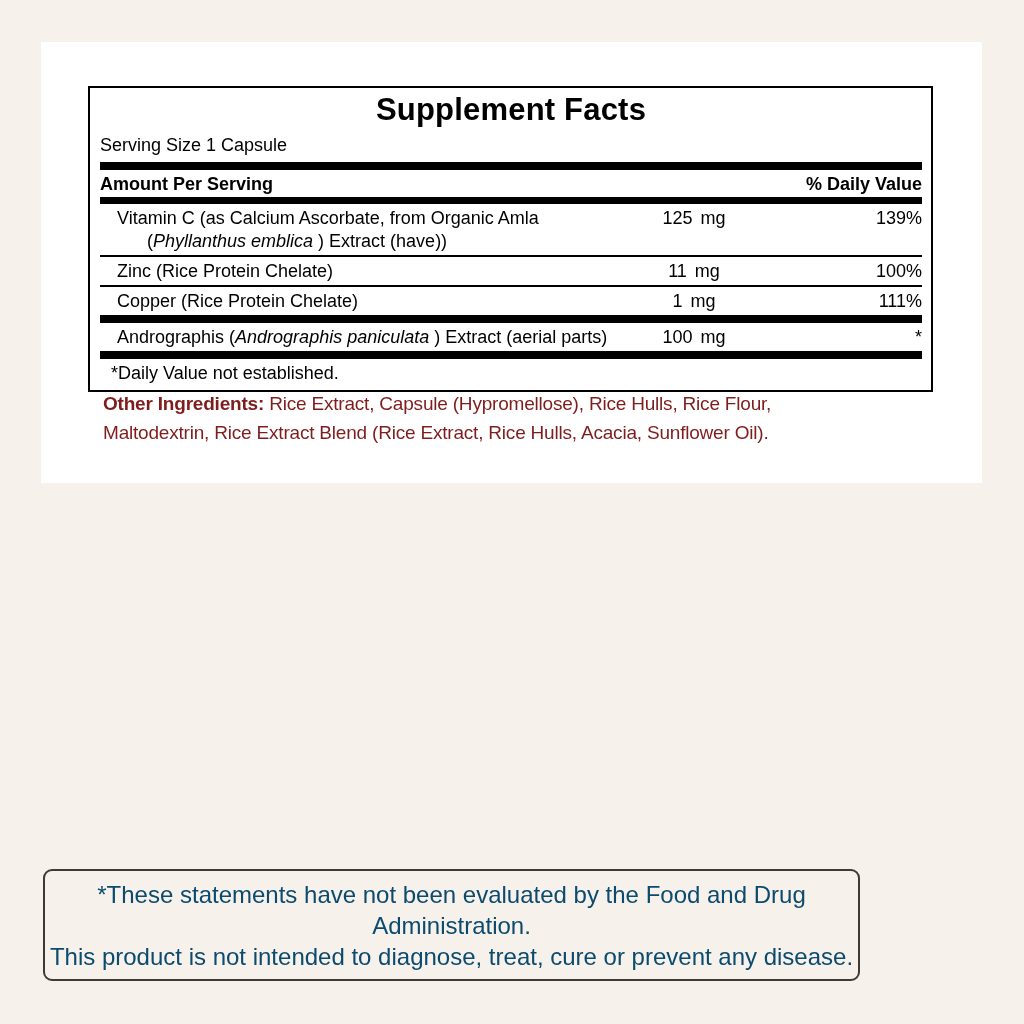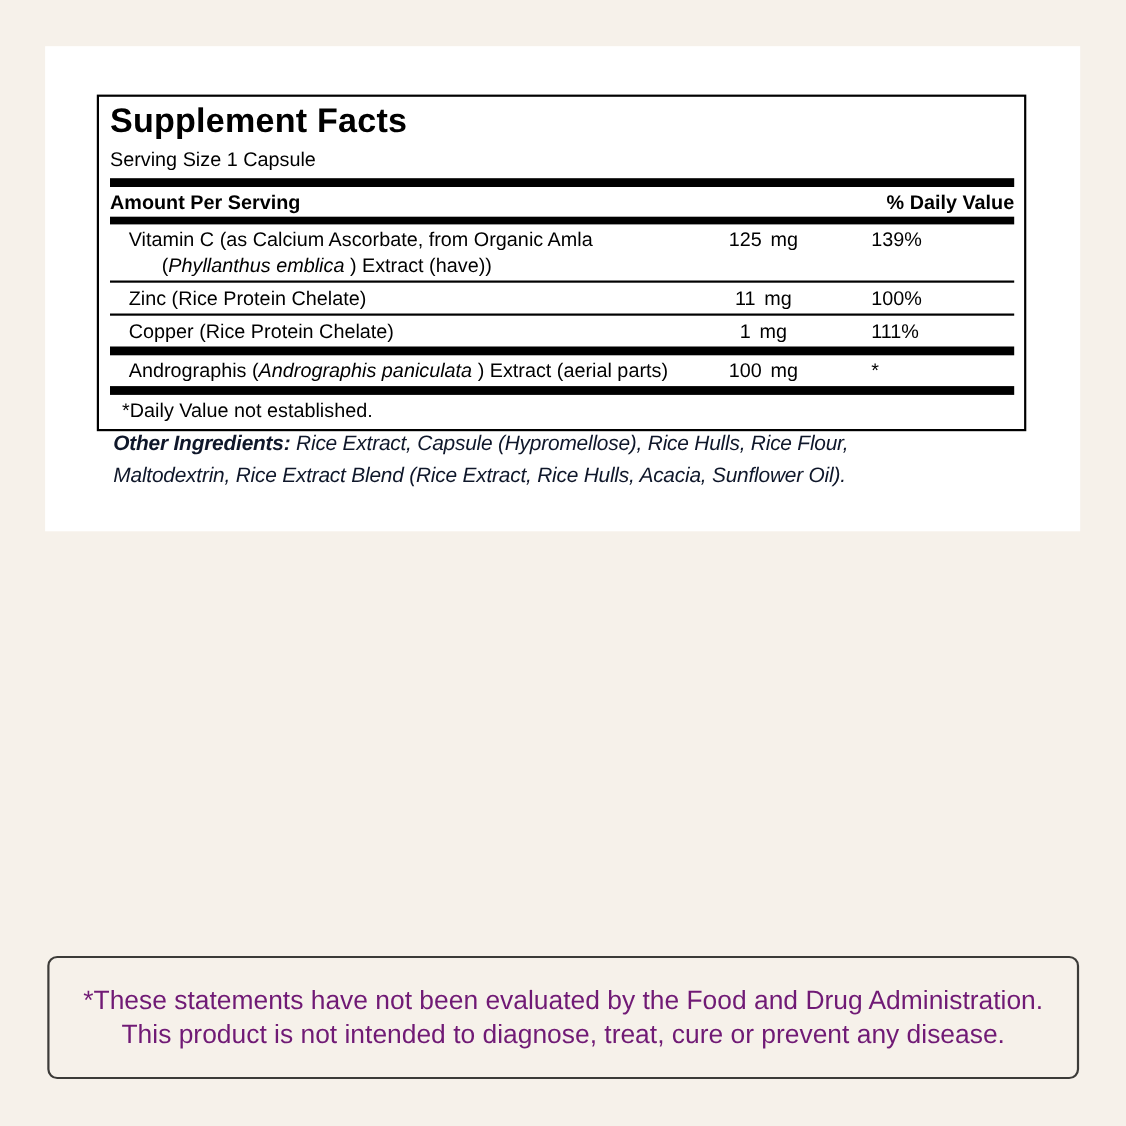--- a/index.html
+++ b/index.html
@@ -17,21 +17,21 @@
   }
   
   .sf {
     position:absolute; left:47px; top:44px;
     width:845px;
     border:2px solid #000;
     background:#fff;
     padding:4px 9px 4px 10px;
   }
   .sf-title {
-    text-align:left;
+    text-align:center;
     font-weight:700;
     font-size:31px;
     line-height:36px;
     letter-spacing:0.2px;
   }
   .sf-serving {
     font-size:18px;
     line-height:21px;
     margin:7px 0 6px;
   }
@@ -50,46 +50,45 @@
     margin-left:17px;
   }
   .c-name { flex:1; }
   .nline.cont { padding-left:30px; }
   .c-amt {
     width:140px; margin-right:28px;
     display:flex; justify-content:center;
     white-space:nowrap;
   }
   .amt-unit { margin-left:8px; }
-  .c-dv { width:130px; text-align:left; }
+  .c-dv { width:130px; text-align:right; }
   .sf-footnote {
     font-size:18px; line-height:21px;
     padding:4px 0 2px;
     margin-left:11px;
   }
   
   .other {
     position:absolute; left:62px; top:347px;
     width:775px;
     font-size:19px; line-height:29px;
     letter-spacing:-0.2px;
-    color:#0f172a;
-    font-style:italic;
+    color:#7f1d1d;
   }
   .other .oi-label { font-weight:700; }
   
   .disclaimer {
     position:absolute; left:43px; top:869px;
-    width:938px; height:112px;
+    width:817px; height:112px;
     border:2px solid #3c3b38;
     border-radius:9px;
     display:flex; flex-direction:column; justify-content:center;
     text-align:center;
     font-size:24px; line-height:31px;
-    color:#701a75;
+    color:#0c4a6e;
   }
 </style>
 </head>
 <body>
 
 <div class="panel">
 
   <div class="sf">
     <div class="sf-title">Supplement Facts</div>
 

